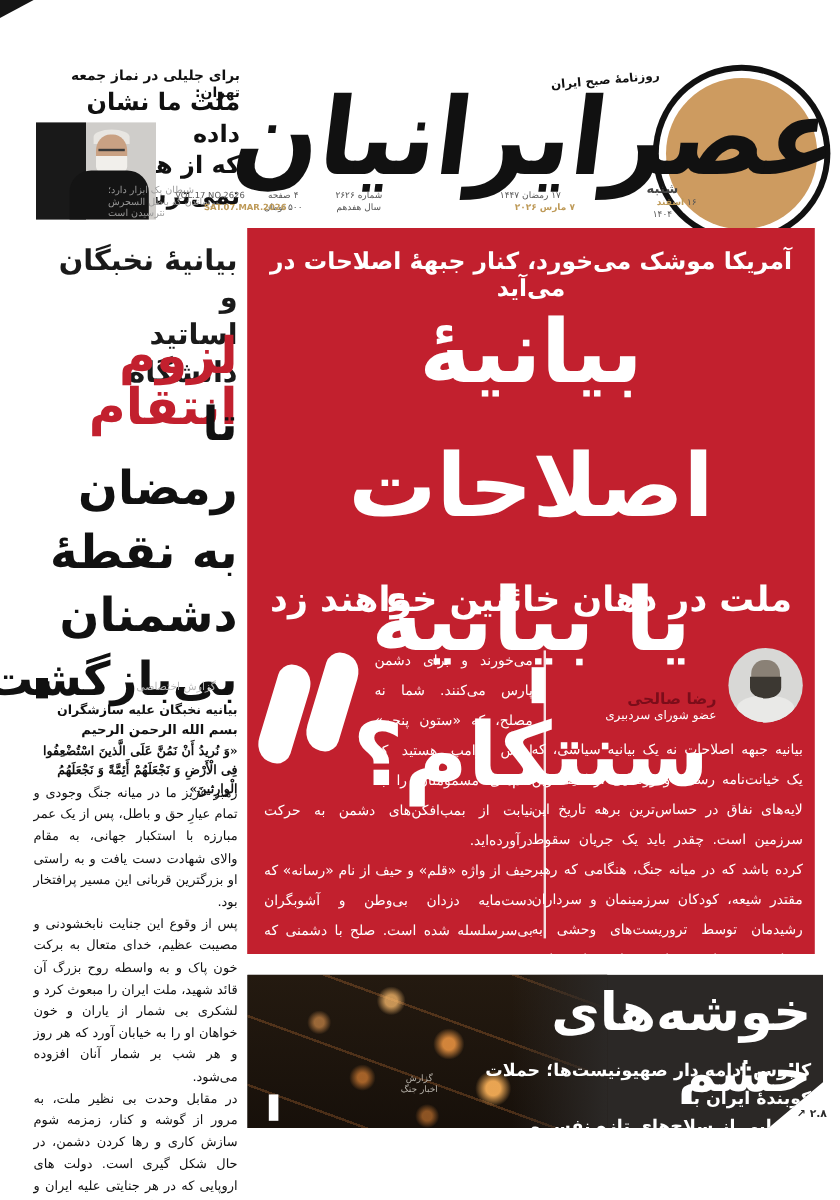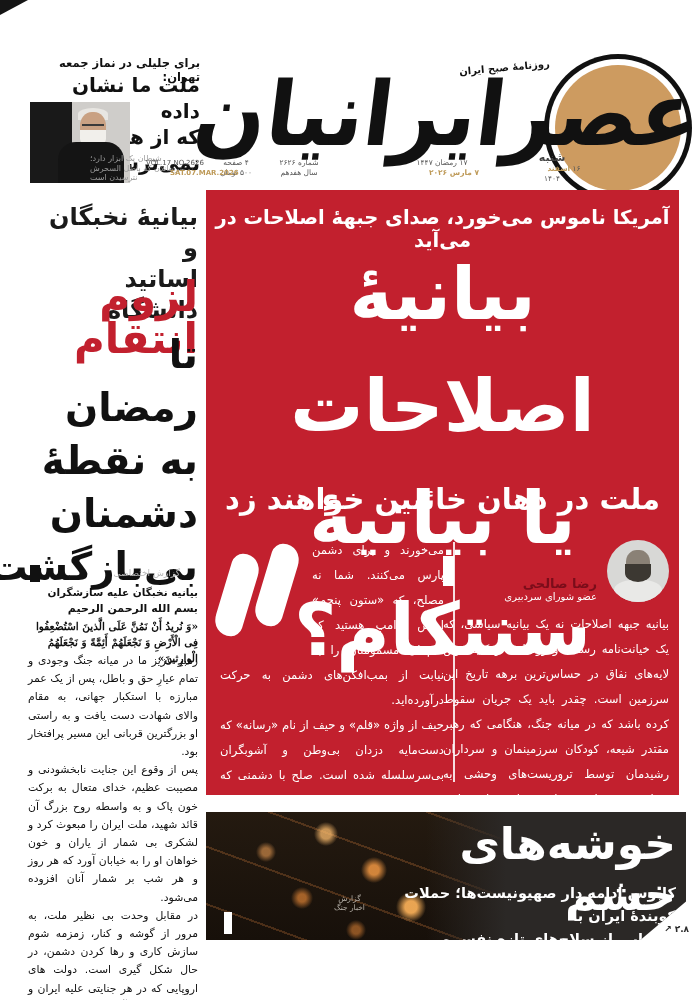--- a/index.html
+++ b/index.html
@@ -181,21 +181,21 @@
   <div class="abs lc-basmala">بسم الله الرحمن الرحیم</div>
   <div class="abs lc-verse">«وَ نُریدُ أَنْ نَمُنَّ عَلَی الَّذینَ اسْتُضْعِفُوا فِی الْأَرْضِ وَ نَجْعَلَهُمْ أَئِمَّةً وَ نَجْعَلَهُمُ الْوارِثینَ»</div>
   <div class="abs lc-body">
     <p>رهبر عزیز ما در میانه جنگ وجودی و تمام عیارِ حق و باطل، پس از یک عمر مبارزه با استکبار جهانی، به مقام والای شهادت دست یافت و به راستی او بزرگترین قربانی این مسیر پرافتخار بود.</p>
     <p>پس از وقوع این جنایت نابخشودنی و مصیبت عظیم، خدای متعال به برکت خون پاک و به واسطه روح بزرگ آن قائد شهید، ملت ایران را مبعوث کرد و لشکری بی شمار از یاران و خون خواهان او را به خیابان آورد که هر روز و هر شب بر شمار آنان افزوده می‌شود.</p>
     <p><span>در مقابل وحدت بی نظیر ملت، به مرور از گوشه و کنار، زمزمه شوم سازش کاری و رها کردن دشمن، در حال شکل گیری است. دولت های اروپایی که در هر جنایتی علیه ایران و اسلام در کنار آمریکا ایستاده بودند، حالا از آتش بس سخن می گویند؛ همانان که در تحریم ایران سالها کمک کار آمریکا بودند، حالا نگران قیمت نفت و گاز به خاطر بستن تنگه هرمز شده اند. از طرف دیگر دولت های بی مصرف خلیج فارس و برخی دیگر که عامل</span> </p>
   </div>
 </section>
 
 <section class="abs redbox rtl">
-  <div class="abs rb-kicker">آمریکا ناموس می‌خورد، صدای جبهۀ اصلاحات در می‌آید</div>
+  <div class="abs rb-kicker">آمریکا موشک می‌خورد، کنار جبهۀ اصلاحات در می‌آید</div>
   <div class="abs rb-h1">
     <div>بیانیۀ اصلاحات</div>
     <div>یا بیانیۀ سنتکام؟</div>
   </div>
   <div class="abs rb-h2">ملت در دهان خائنین خواهند زد</div>
 
   <div class="abs rb-cols">
     <div class="rb-sep"></div>
 
     <div class="rb-col-right">

